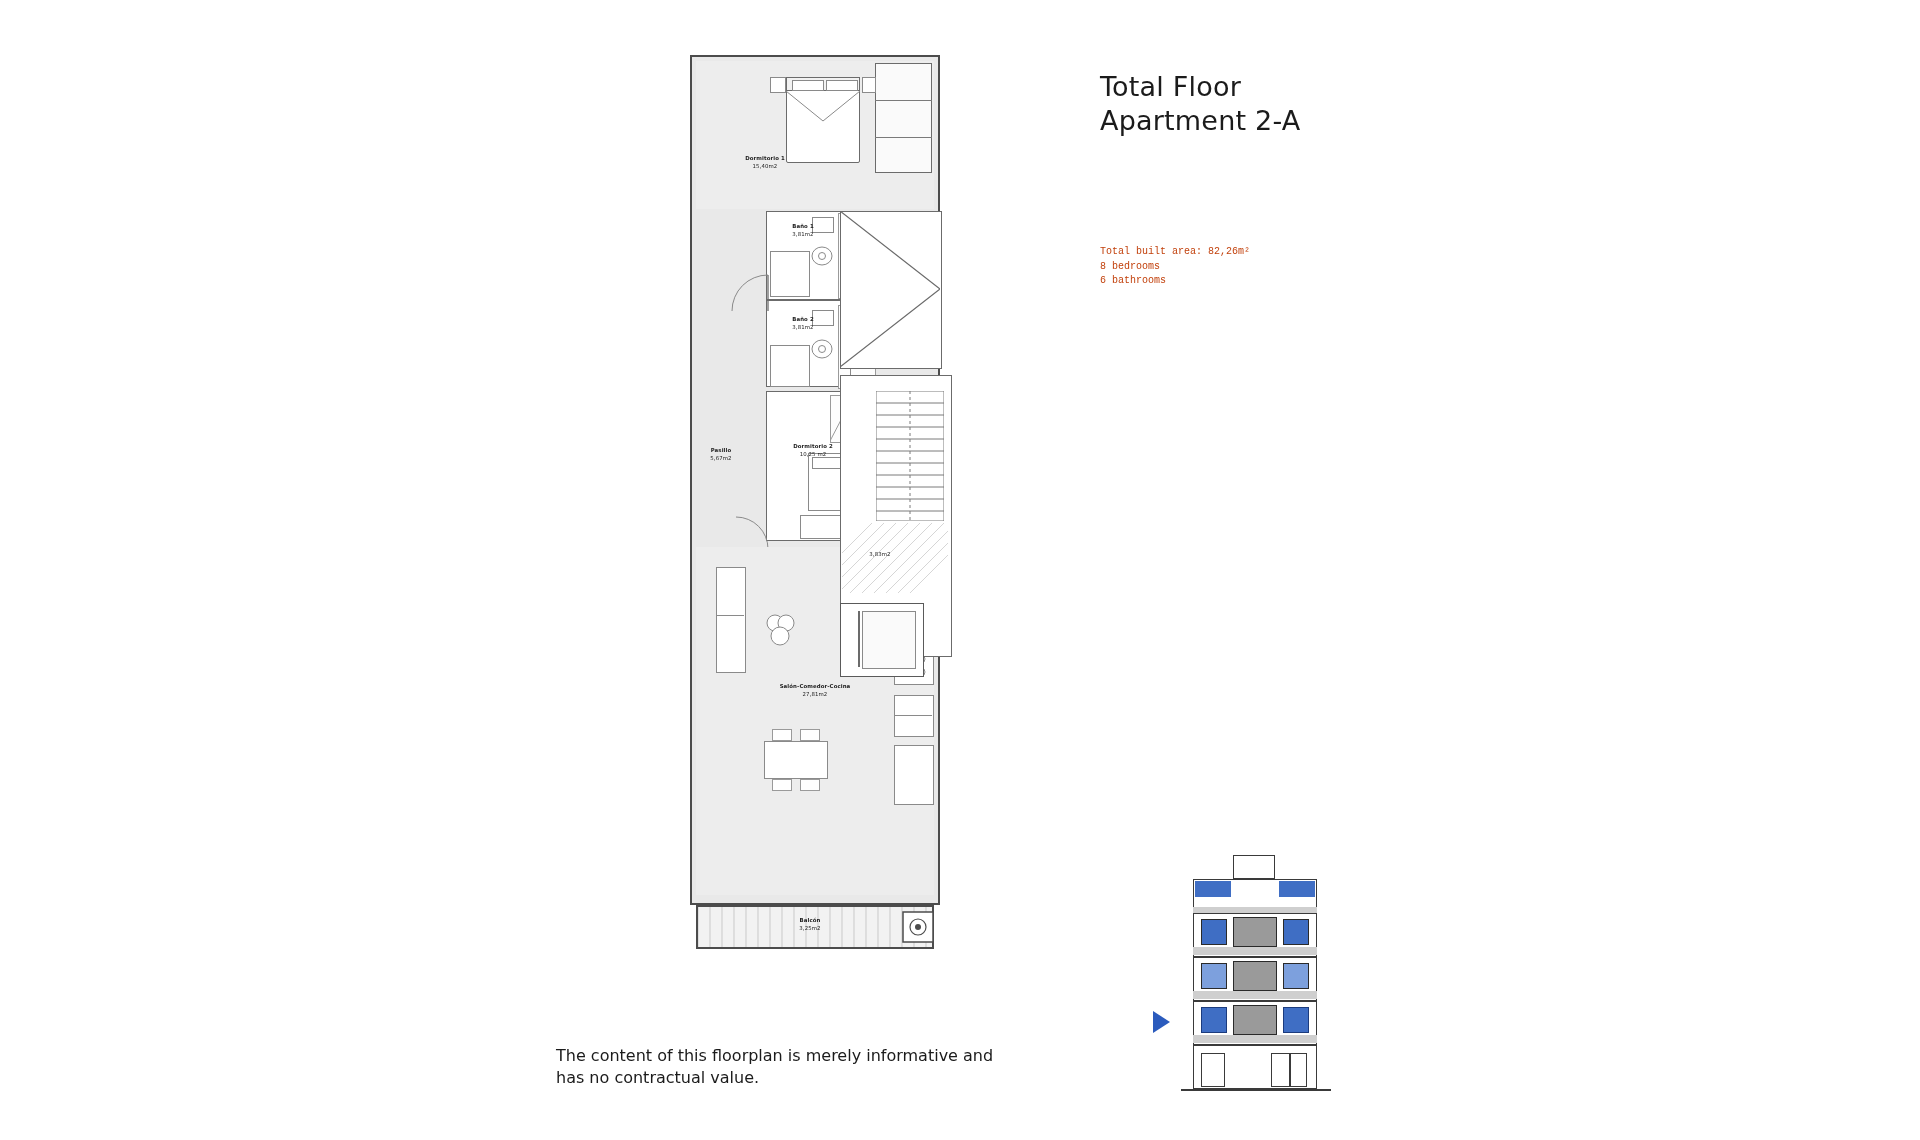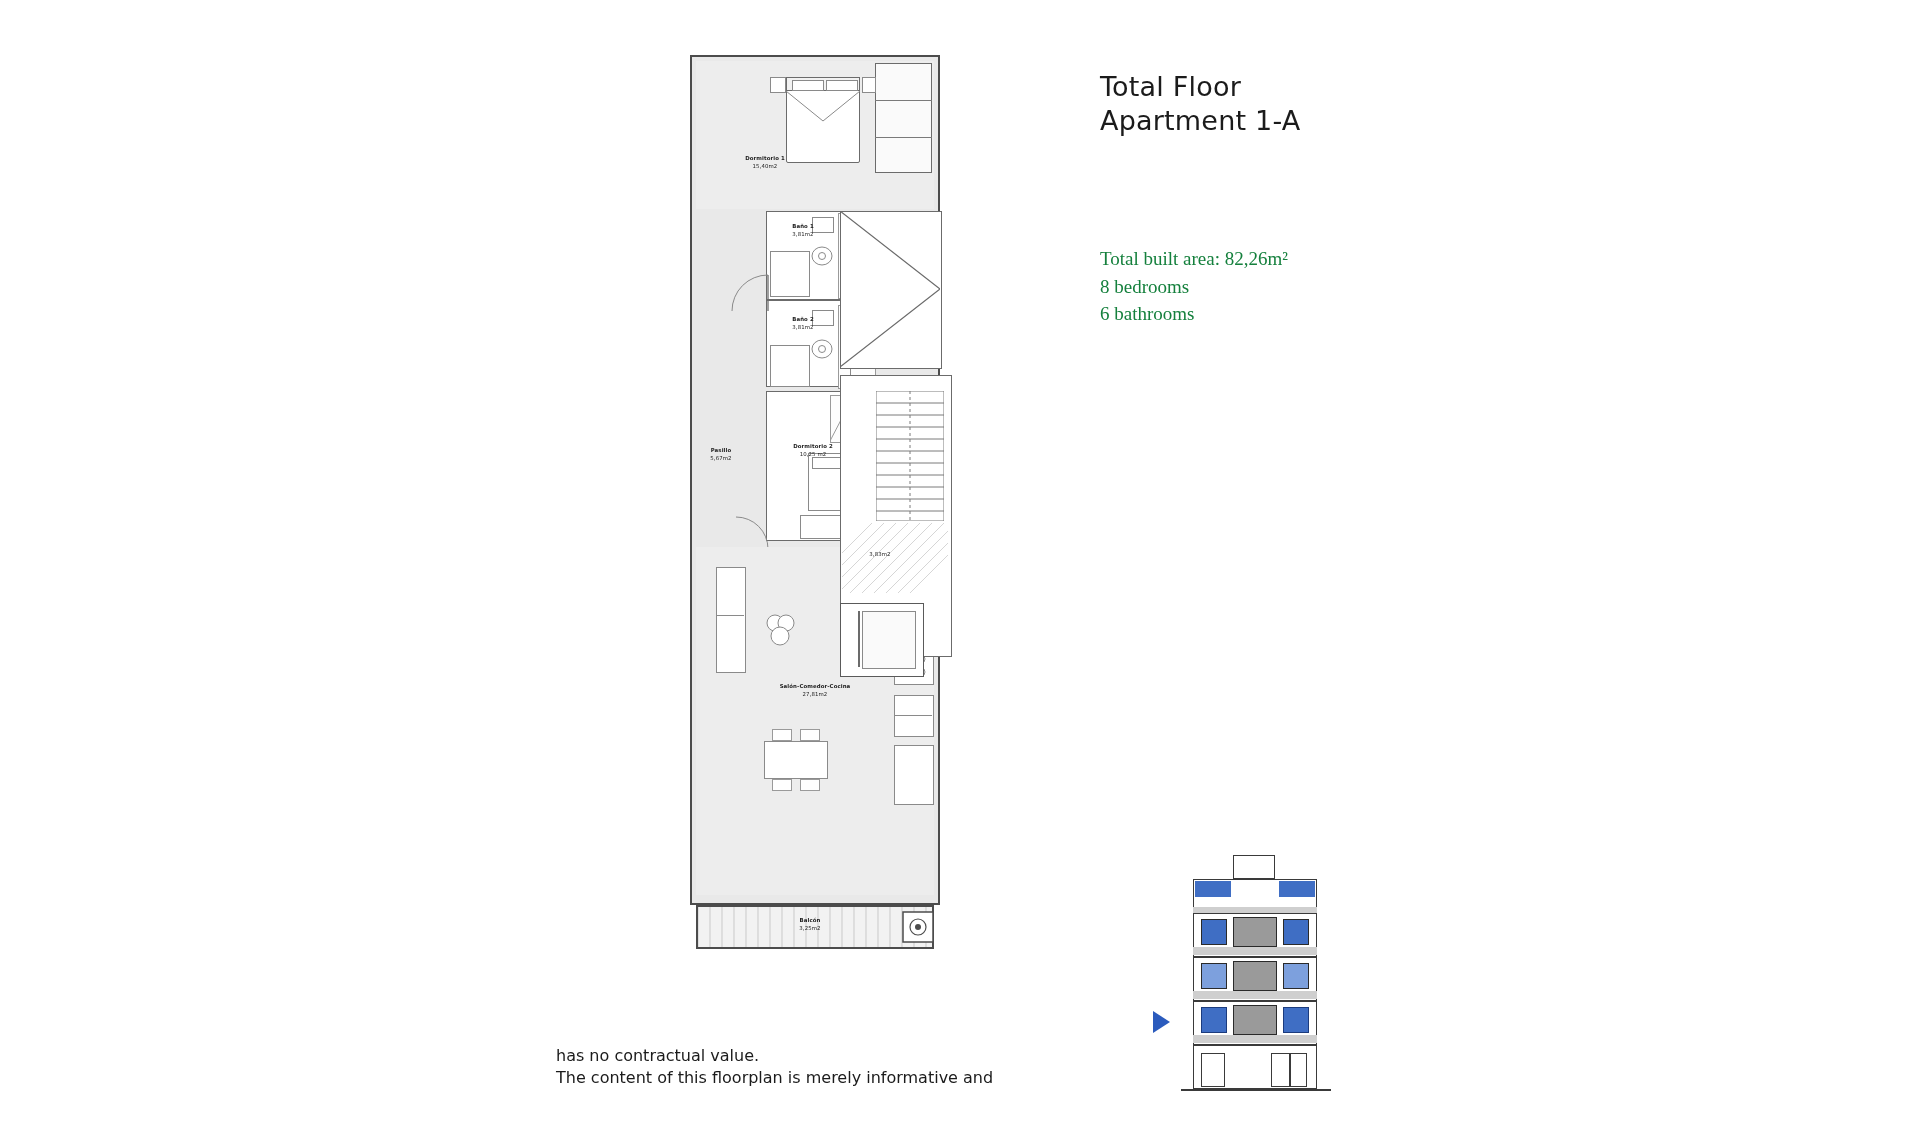--- a/index.html
+++ b/index.html
@@ -64,24 +64,24 @@
     font-family: "DejaVu Sans", sans-serif;
     font-size: 27px;
     line-height: 1.25;
     color: #1b1b1b;
     letter-spacing: .2px;
   }
   #facts {
     position: absolute;
     left: 1100px;
     top: 245px;
-    font-family: Liberation Serif, serif;
-    font-size: 19px;
+    font-family: Liberation Mono, monospace;
+    font-size: 10px;
     line-height: 1.45;
-    color: #15803d;
+    color: #c2410c;
   }
   #disclaimer {
     position: absolute;
     left: 556px;
     top: 1045px;
     width: 560px;
     font-family: "DejaVu Sans", sans-serif;
     font-size: 16px;
     line-height: 1.35;
     color: #1b1b1b;
@@ -320,32 +320,32 @@
   </div>
 
   <div class="thinline" style="left:150px; top:548px; width:82px; height:72px; background:#ffffff; border:1.6px solid #5a5a5a;"></div>
   <div class="thinline" style="left:172px; top:556px; width:52px; height:56px; background:#fafafa; border:1px solid #8a8a8a;"></div>
   <div class="thinline" style="left:168px; top:556px; width:2px; height:56px; background:#6b6b6b;"></div>
 
 </div>
 
 <div id="title">
   <div>Total Floor</div>
-  <div>Apartment 1-A</div>
+  <div>Apartment 2-A</div>
 </div>
 
 <div id="facts">
   <div>Total built area: 82,26m²</div>
   <div>8 bedrooms</div>
   <div>6 bathrooms</div>
 </div>
 
 <div id="disclaimer">
+  <div>The content of this floorplan is merely informative and</div>
   <div>has no contractual value.</div>
-  <div>The content of this floorplan is merely informative and</div>
 </div>
 
 <div id="elev">
 
   <div class="ebox ewhite" style="left:58px; top:0px; width:42px; height:24px; border:1.5px solid #3a3a3a;"></div>
 
   <div class="ebox ewhite" style="left:18px; top:24px; width:124px; height:34px; border:1.5px solid #3a3a3a;"></div>
   <div class="ebox blue" style="left:20px; top:26px; width:36px; height:16px;"></div>
   <div class="ebox blue" style="left:104px; top:26px; width:36px; height:16px;"></div>
   <div class="ebox egrey" style="left:18px; top:52px; width:124px; height:6px;"></div>

